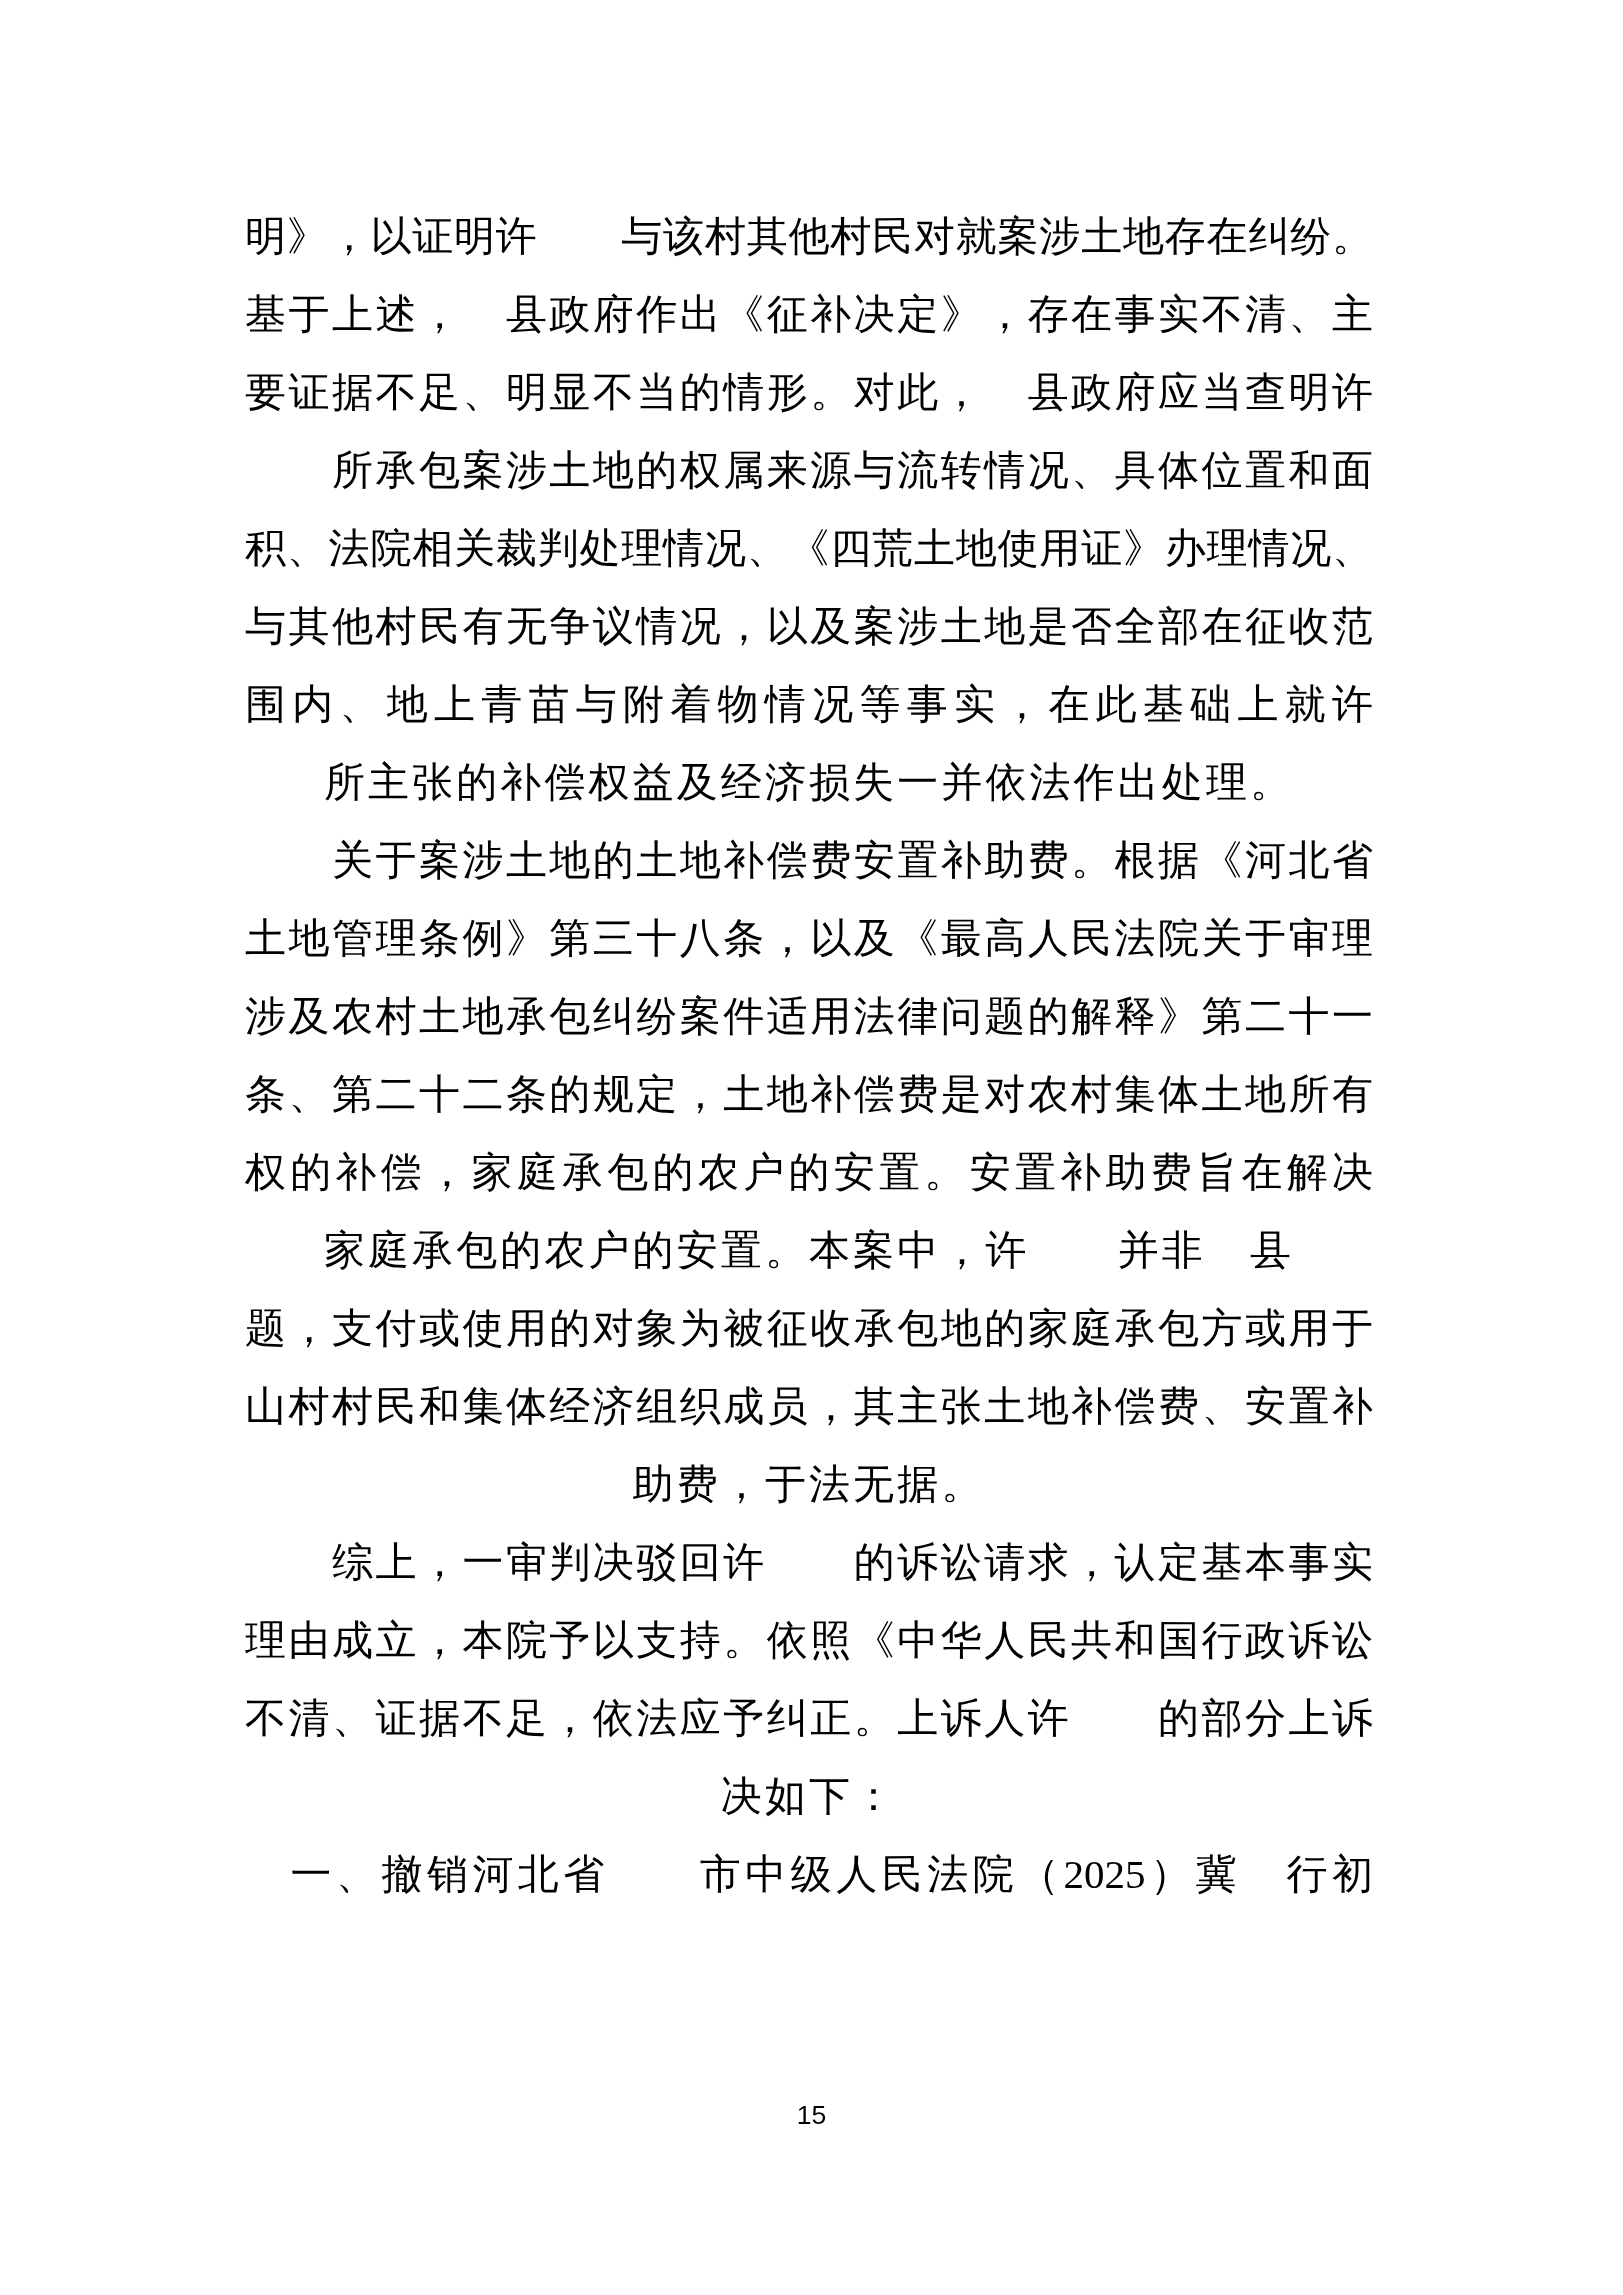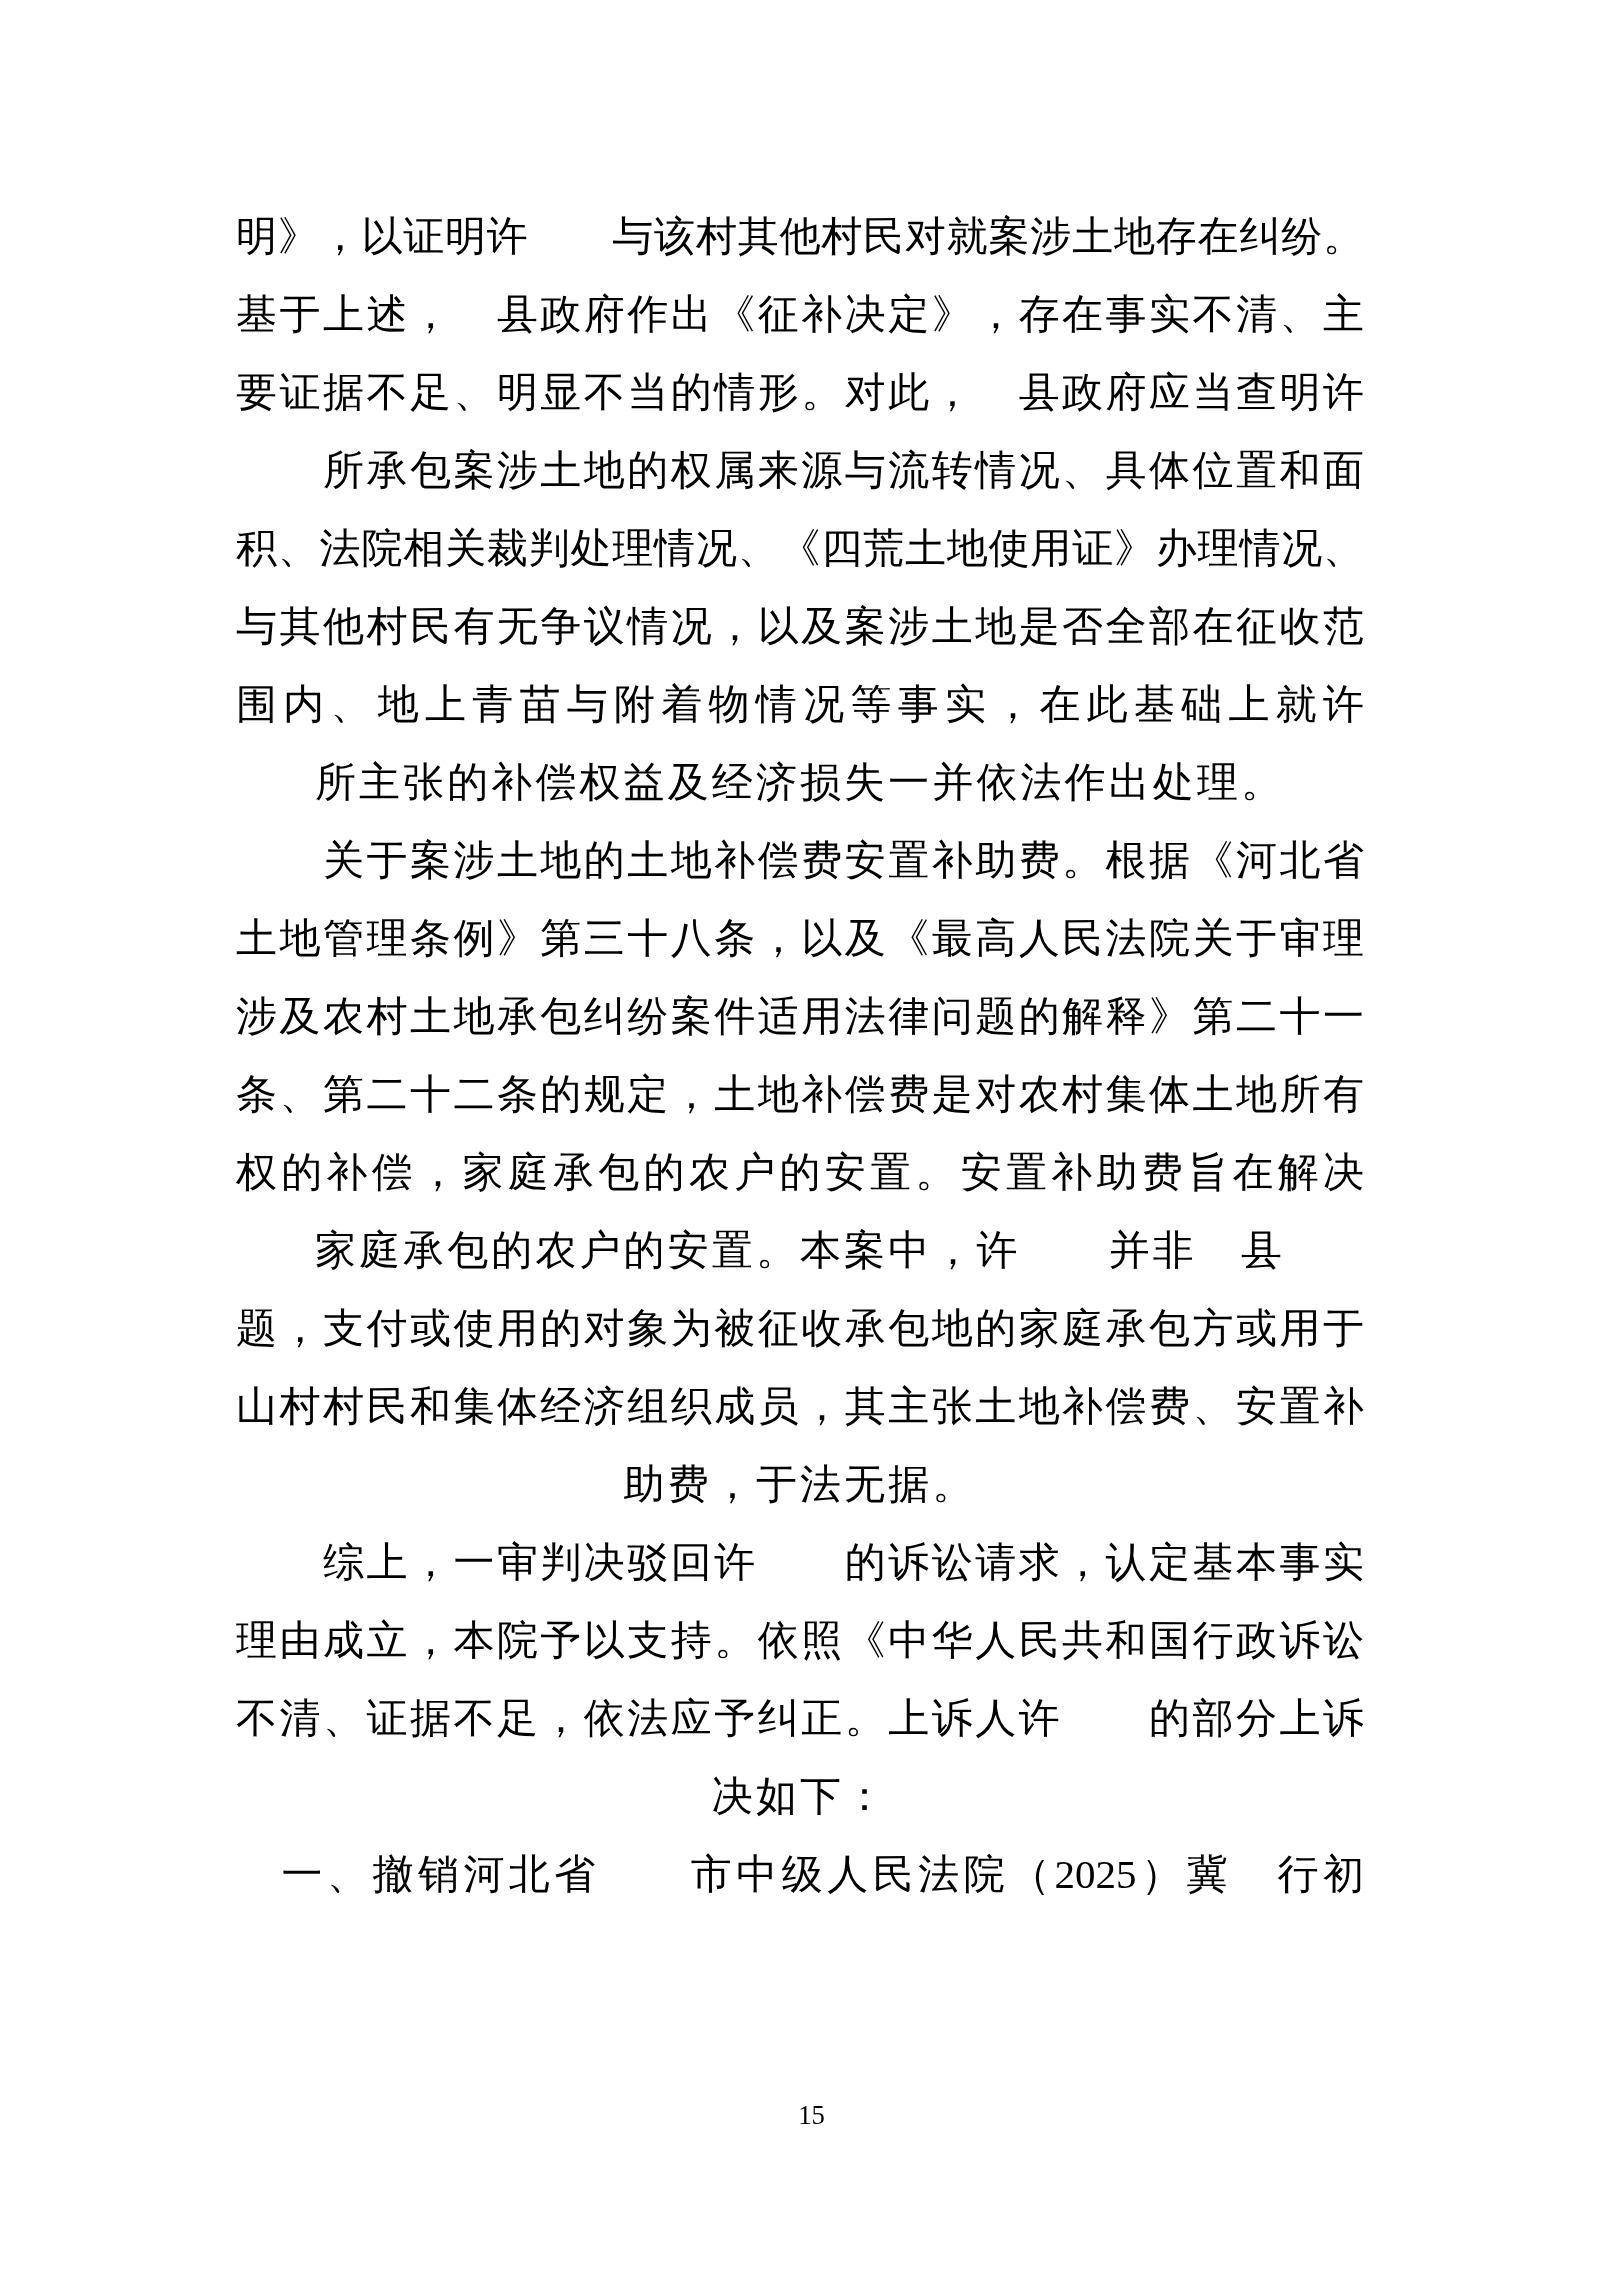--- a/index.html
+++ b/index.html
@@ -11,21 +11,21 @@
     position: relative;
     width: 1623px;
     height: 2295px;
     background: #ffffff;
     overflow: hidden;
     font-family: "Liberation Serif", "DejaVu Serif", serif;
     color: #000000;
   }
   .doc {
     position: absolute;
-    left: 236px;
+    left: 245px;
     top: 197px;
     width: 1128px;
   }
   .line {
     font-size: 41px;
     line-height: 78px;
     height: 78px;
     white-space: pre-wrap;
     color: #000000;
   }
@@ -38,21 +38,21 @@
   .line.s {
     text-align: center;
     letter-spacing: 3.1px;
   }
   .page-number {
     position: absolute;
     left: 0;
     top: 2100px;
     width: 1623px;
     text-align: center;
-    font-family: Liberation Serif, serif;
+    font-family: Liberation Sans, sans-serif;
     font-size: 26.6px;
     line-height: 31px;
     color: #000000;
   }
 </style>
 </head>
 <body>
 
 <div class="page">
   <div class="doc">

